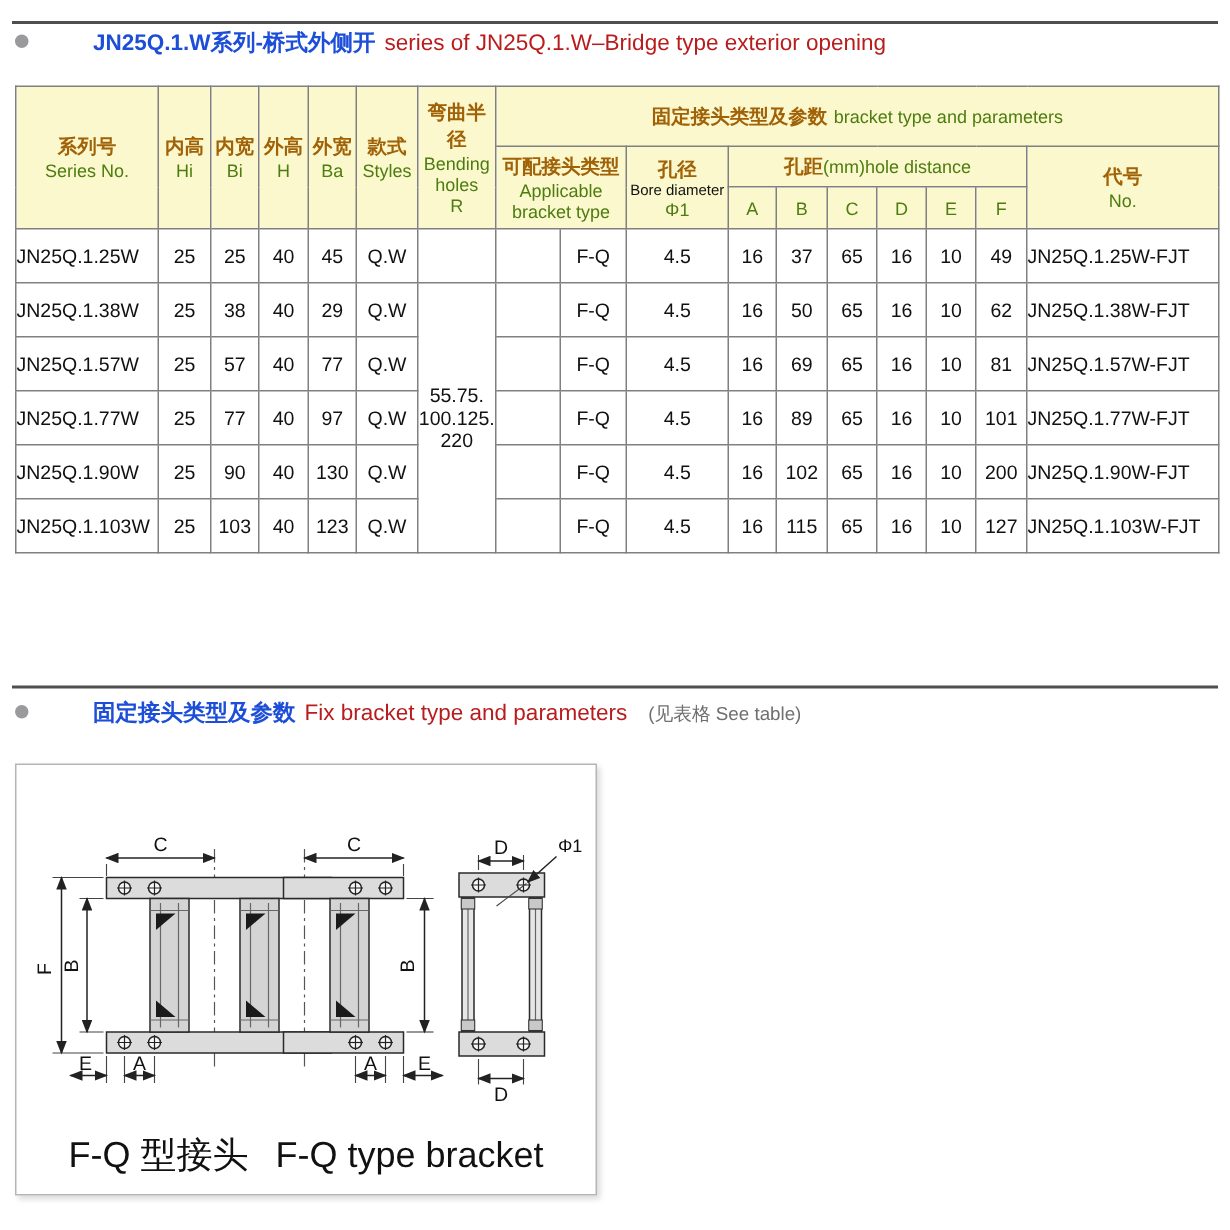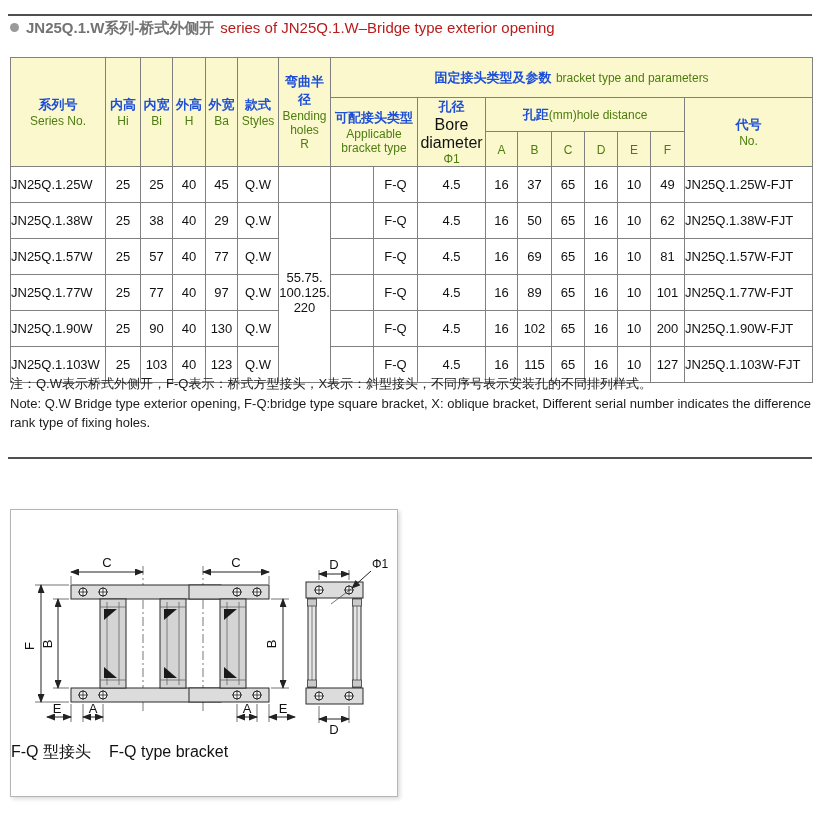--- a/index.html
+++ b/index.html
@@ -1,40 +1,40 @@
 <!DOCTYPE html>
 <html><head>
 <meta charset="utf-8">
 <style>
   html,body{margin:0;padding:0;background:#fff;}
   .page{position:relative;width:820px;height:820px;background:#ffffff;overflow:hidden;
         font-family:"Liberation Sans","DejaVu Sans",sans-serif;color:#1a1a1a;}
   .rule{position:absolute;left:8px;width:804px;height:2px;background:#4f4f4f;}
   .sec-title{position:absolute;left:10px;font-size:15px;white-space:nowrap;}
   .bullet{display:inline-block;width:9px;height:9px;border-radius:50%;background:#9a9a9c;margin-right:7px;vertical-align:1px;}
-  .t-zh{color:#737373;font-weight:bold;}
+  .t-zh{color:#1d4ed8;font-weight:bold;margin-left:36px;}
   .t-en{color:#b91c1c;margin-left:6px;}
   .t-note{color:#6f6f6f;font-size:12.5px;margin-left:14px;}
 
   table.spec{position:absolute;left:10px;top:57px;border-collapse:collapse;table-layout:fixed;width:802px;}
   table.spec th,table.spec td{border:1px solid #808080;padding:0;overflow:hidden;}
   table.spec thead th{background:#fbf8cd;font-weight:normal;text-align:center;vertical-align:middle;}
-  .zh{font-size:13px;font-weight:bold;color:#1d4ed8;}
+  .zh{font-size:13px;font-weight:bold;color:#a16207;}
   .en{font-size:12px;color:#4d7c0f;}
-  .en-sm{font-size:16px;color:#111;}
+  .en-sm{font-size:10px;color:#111;}
   tr.h1{height:40px;} tr.h2{height:27px;} tr.h3{height:28px;}
   tbody td{height:35px;text-align:center;font-size:13px;color:#111;background:#fff;vertical-align:middle;}
   td.l{text-align:left;padding-left:5px;}
   td.radius div{line-height:15px;font-size:13px;}
   .notes{position:absolute;left:10px;top:374px;width:802px;font-size:13px;line-height:19px;color:#1c1c1c;}
   .notes .n-en{margin-top:1px;}
 
   .draw-box{position:absolute;left:10px;top:509px;width:386px;height:286px;background:#fff;
             border:1px solid #b5b5b5;box-shadow:2px 2px 4px rgba(0,0,0,0.15);}
-  .caption{position:absolute;left:0;top:232px;width:100%;font-size:16px;color:#111;white-space:nowrap;}
+  .caption{position:absolute;left:0;top:244px;width:100%;text-align:center;font-size:24px;color:#111;white-space:nowrap;}
   .caption .c-en{margin-left:18px;}
   svg text{font-family:"Liberation Sans","DejaVu Sans",sans-serif;font-size:13px;fill:#111;}
   .dimline{stroke:#222;stroke-width:1;}
   .extline{stroke:#444;stroke-width:0.75;}
   .cl{stroke:#555;stroke-width:0.8;stroke-dasharray:9 3 2 3;}
   .plate{fill:#dcdcdc;stroke:#2a2a2a;stroke-width:1;}
   .linkbody{fill:#d4d4d4;stroke:#2a2a2a;stroke-width:1;}
   .inner{stroke:#666;stroke-width:0.8;fill:none;}
   .hole{fill:#f7f7f7;stroke:#222;stroke-width:1;}
   .cross{stroke:#222;stroke-width:0.8;}
@@ -244,27 +244,26 @@
         <td>115</td>
         <td>65</td>
         <td>16</td>
         <td>10</td>
         <td>127</td>
         <td class="l">JN25Q.1.103W-FJT</td>
       </tr>
     </tbody>
   </table>
 
-  <div class="notes">
-    <div class="n-zh">注：Q.W表示桥式外侧开，F-Q表示：桥式方型接头，X表示：斜型接头，不同序号表示安装孔的不同排列样式。</div>
-    <div class="n-en">Note: Q.W Bridge type exterior opening, F-Q:bridge type square bracket, X: oblique bracket, Different serial number indicates the difference rank type of fixing holes.</div>
+
+  <div class="rule" style="top:457px;"></div>
+
+  <div class="sec-title" style="top:466px;">
+    <span class="bullet"></span><span class="t-zh">固定接头类型及参数</span><span class="t-en">Fix bracket type and parameters</span><span class="t-note">(见表格 See table)</span>
   </div>
-
-  <div class="rule" style="top:457px;"></div>
-
 
   <div class="draw-box">
     <svg width="386" height="286" viewBox="0 0 386 286">
       <defs>
         <marker id="ae" markerWidth="9" markerHeight="7" refX="8" refY="3.5" orient="auto" markerUnits="userSpaceOnUse">
             <path d="M0,0L9,3.5L0,7z" fill="#222"></path>
           </marker>
         <marker id="as" markerWidth="9" markerHeight="7" refX="1" refY="3.5" orient="auto" markerUnits="userSpaceOnUse">
             <path d="M9,0L0,3.5L9,7z" fill="#222"></path>
           </marker>

